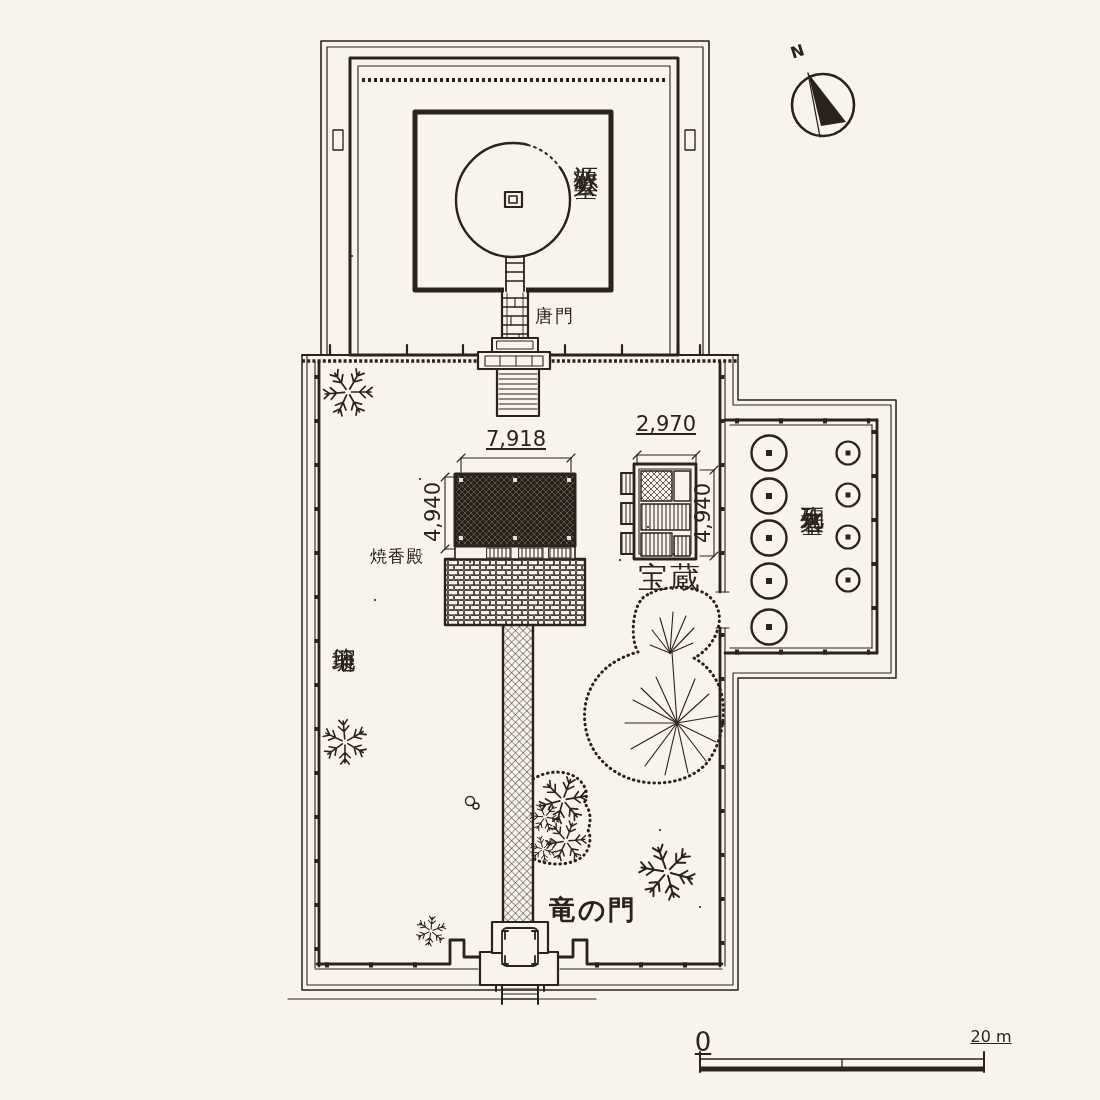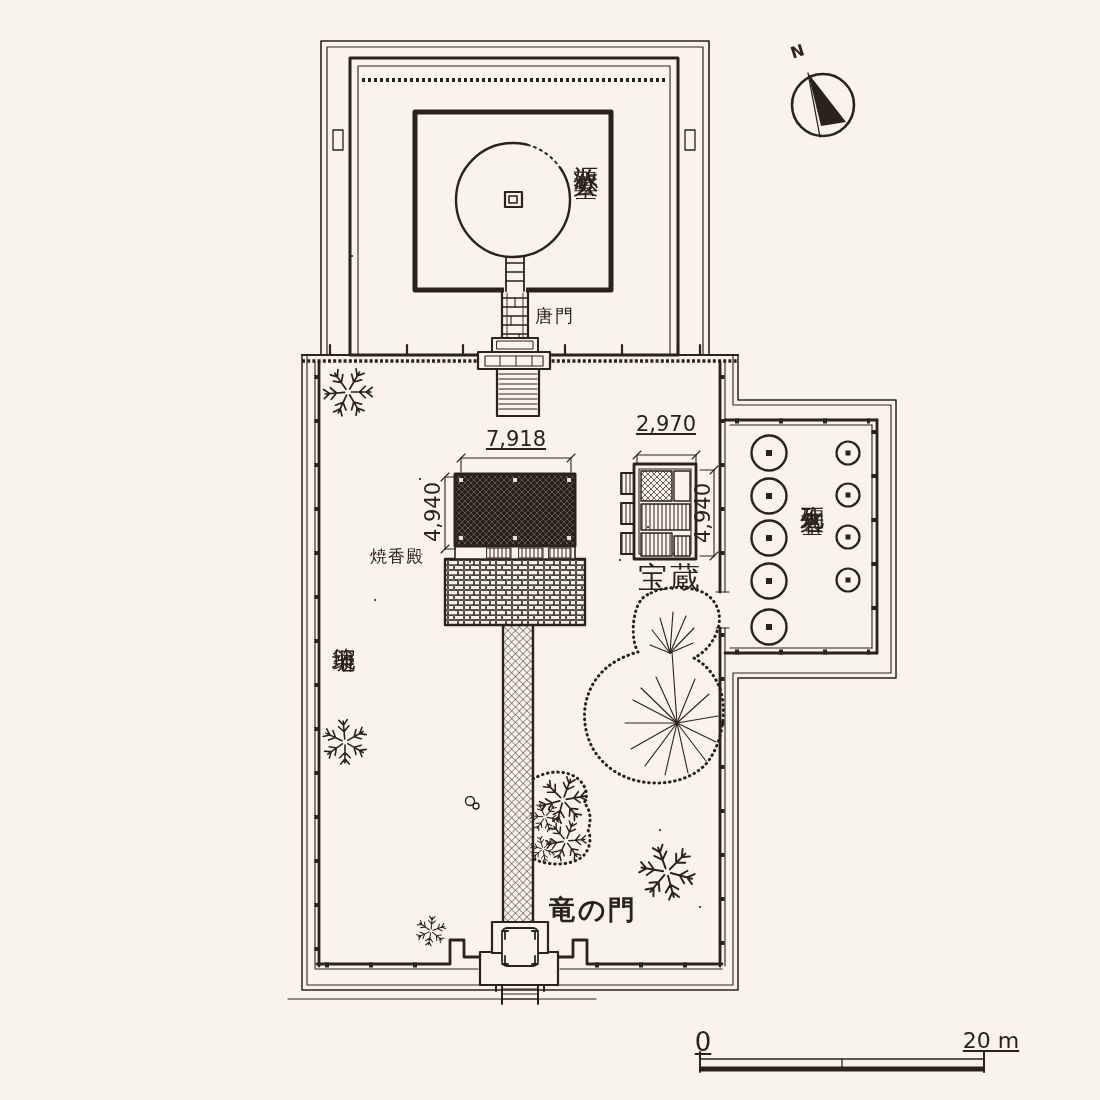--- a/index.html
+++ b/index.html
@@ -407,14 +407,14 @@
 <span class="lbl" style="left:638px;top:562px;font-size:30px;letter-spacing:2px;">宝蔵</span>
 
 <span class="lbl vert" style="left:799px;top:487px;font-size:24px;letter-spacing:2px;">殉死者墓</span>
 
 <span class="lbl vert" style="left:332px;top:630px;font-size:23px;letter-spacing:1px;">築地塀</span>
 
 <span class="lbl" style="left:549px;top:896px;font-size:27px;letter-spacing:2px;font-weight:bold;">竜の門</span>
 
 <span class="lbl cx" style="left:703px;top:1029px;font-size:26px;">0</span>
 
-<span class="lbl cx" style="left:991px;top:1029px;font-size:22px;">20 m</span>
+<span class="lbl cx" style="left:991px;top:1029px;font-size:16px;">20 m</span>
 </div>
 
 </body></html>

